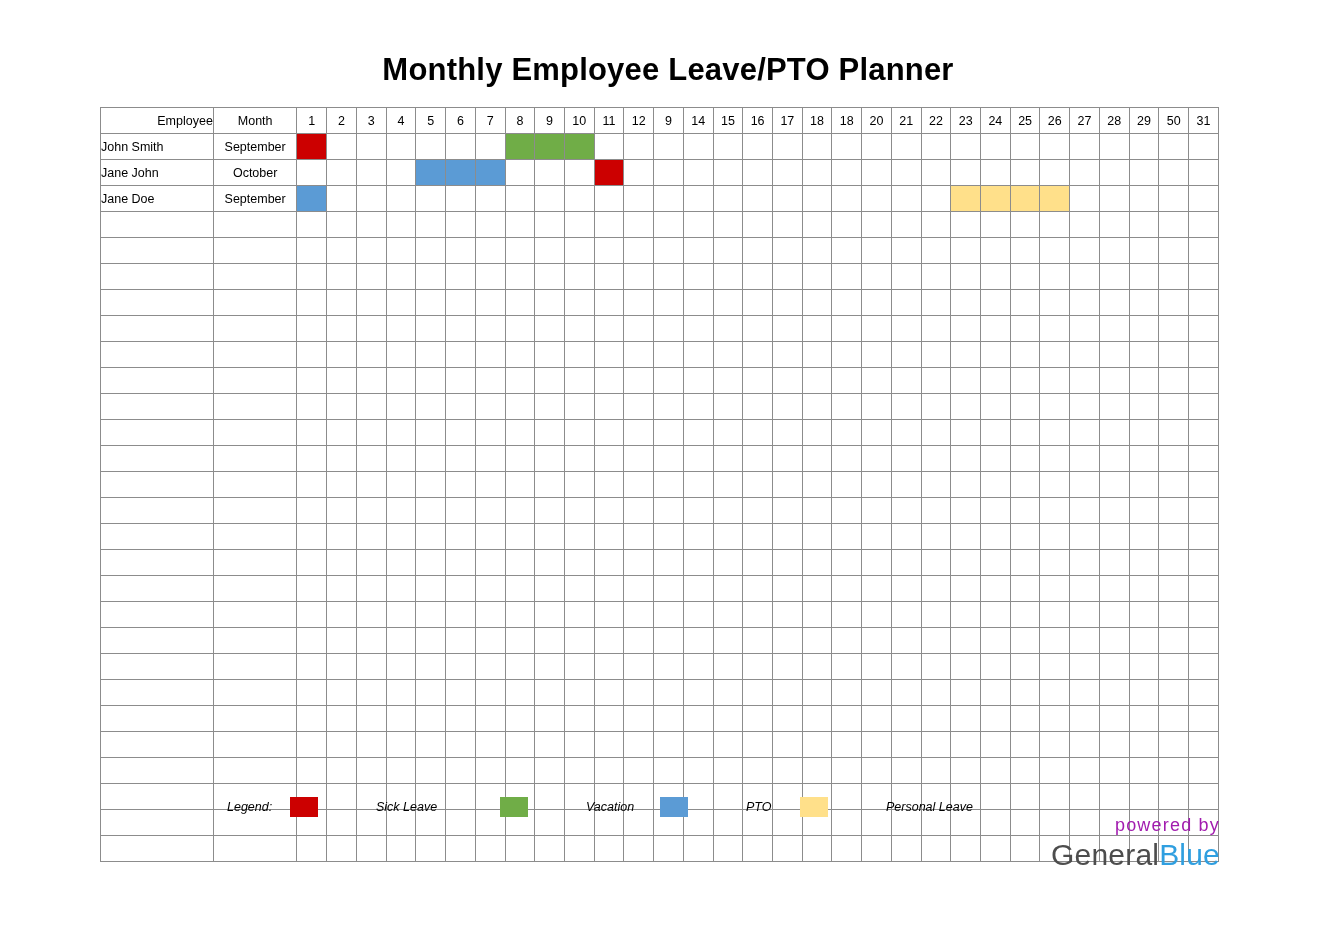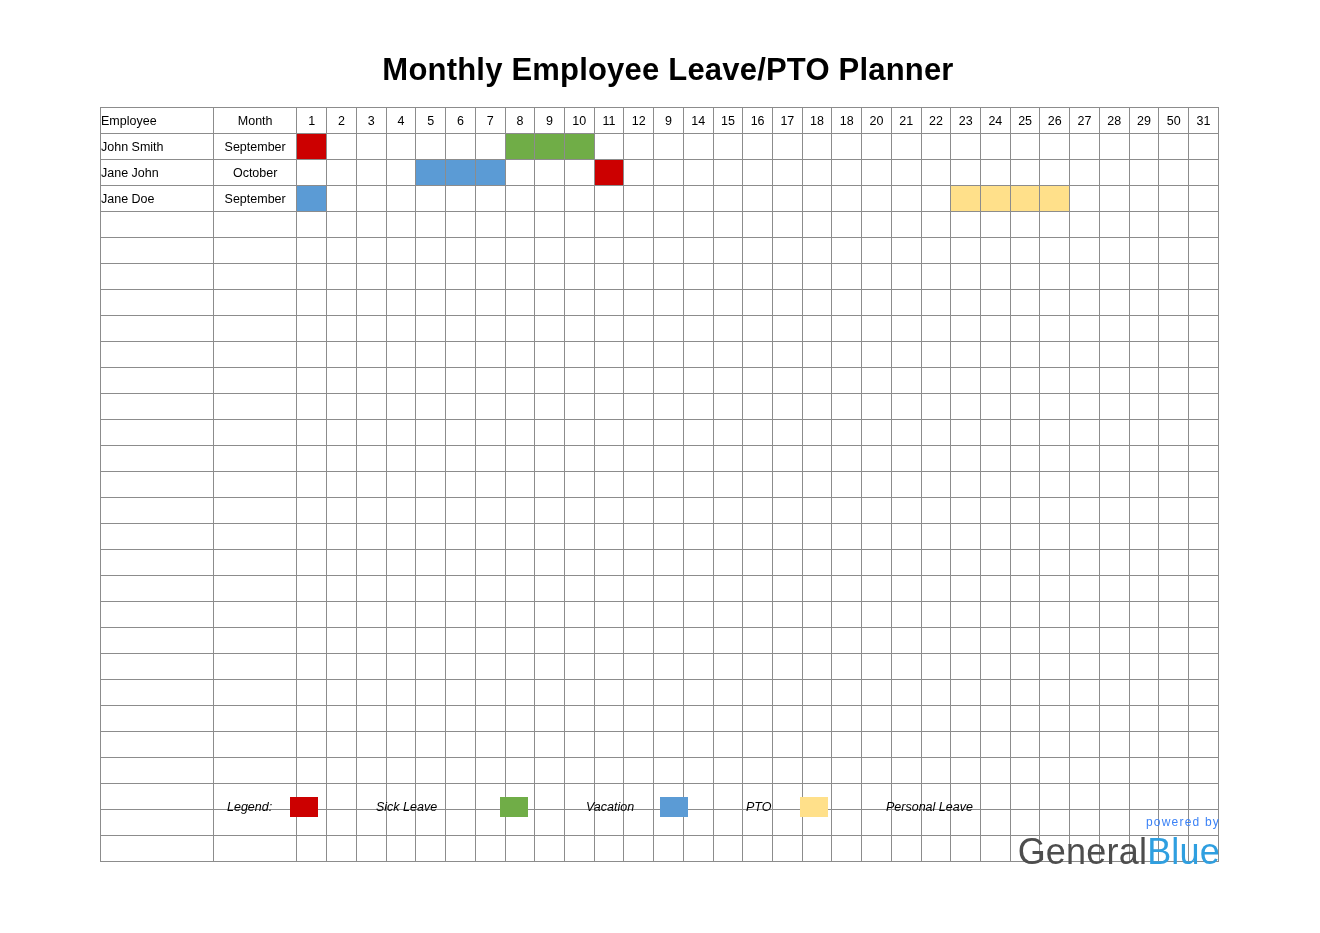--- a/index.html
+++ b/index.html
@@ -54,21 +54,21 @@
   thead th {
     border-top: 2px solid #e8a87c;
     height: 27px;
   }
   th.head-employee, th.head-month {
     font-size: 12.5px;
     font-weight: normal;
     text-align: center;
   }
   th.head-employee {
-    text-align: left;
+    text-align: right;
     padding-left: 8px;
   }
   th.day {
     font-size: 11.5px;
     text-align: center;
   }
   td.emp-name {
     text-align: left;
     padding-left: 8px;
     font-size: 12.5px;
@@ -128,27 +128,27 @@
     padding-left: 48px;
   }
   .brand {
     position: absolute;
     right: 100px;
     top: 815px;
     width: 260px;
     text-align: right;
   }
   .brand .powered {
-    font-size: 12px;
-    color: #3b82f6;
+    font-size: 18px;
+    color: #a21caf;
     letter-spacing: 1.2px;
     margin-bottom: 2px;
   }
   .brand .logo {
-    font-size: 36px;
+    font-size: 30px;
     letter-spacing: 0.2px;
   }
   .brand .logo .g { color: #4d4d4d; }
   .brand .logo .b { color: #2f9fe0; }
 </style>
 </head>
 <body>
 
 <div class="page">
 

